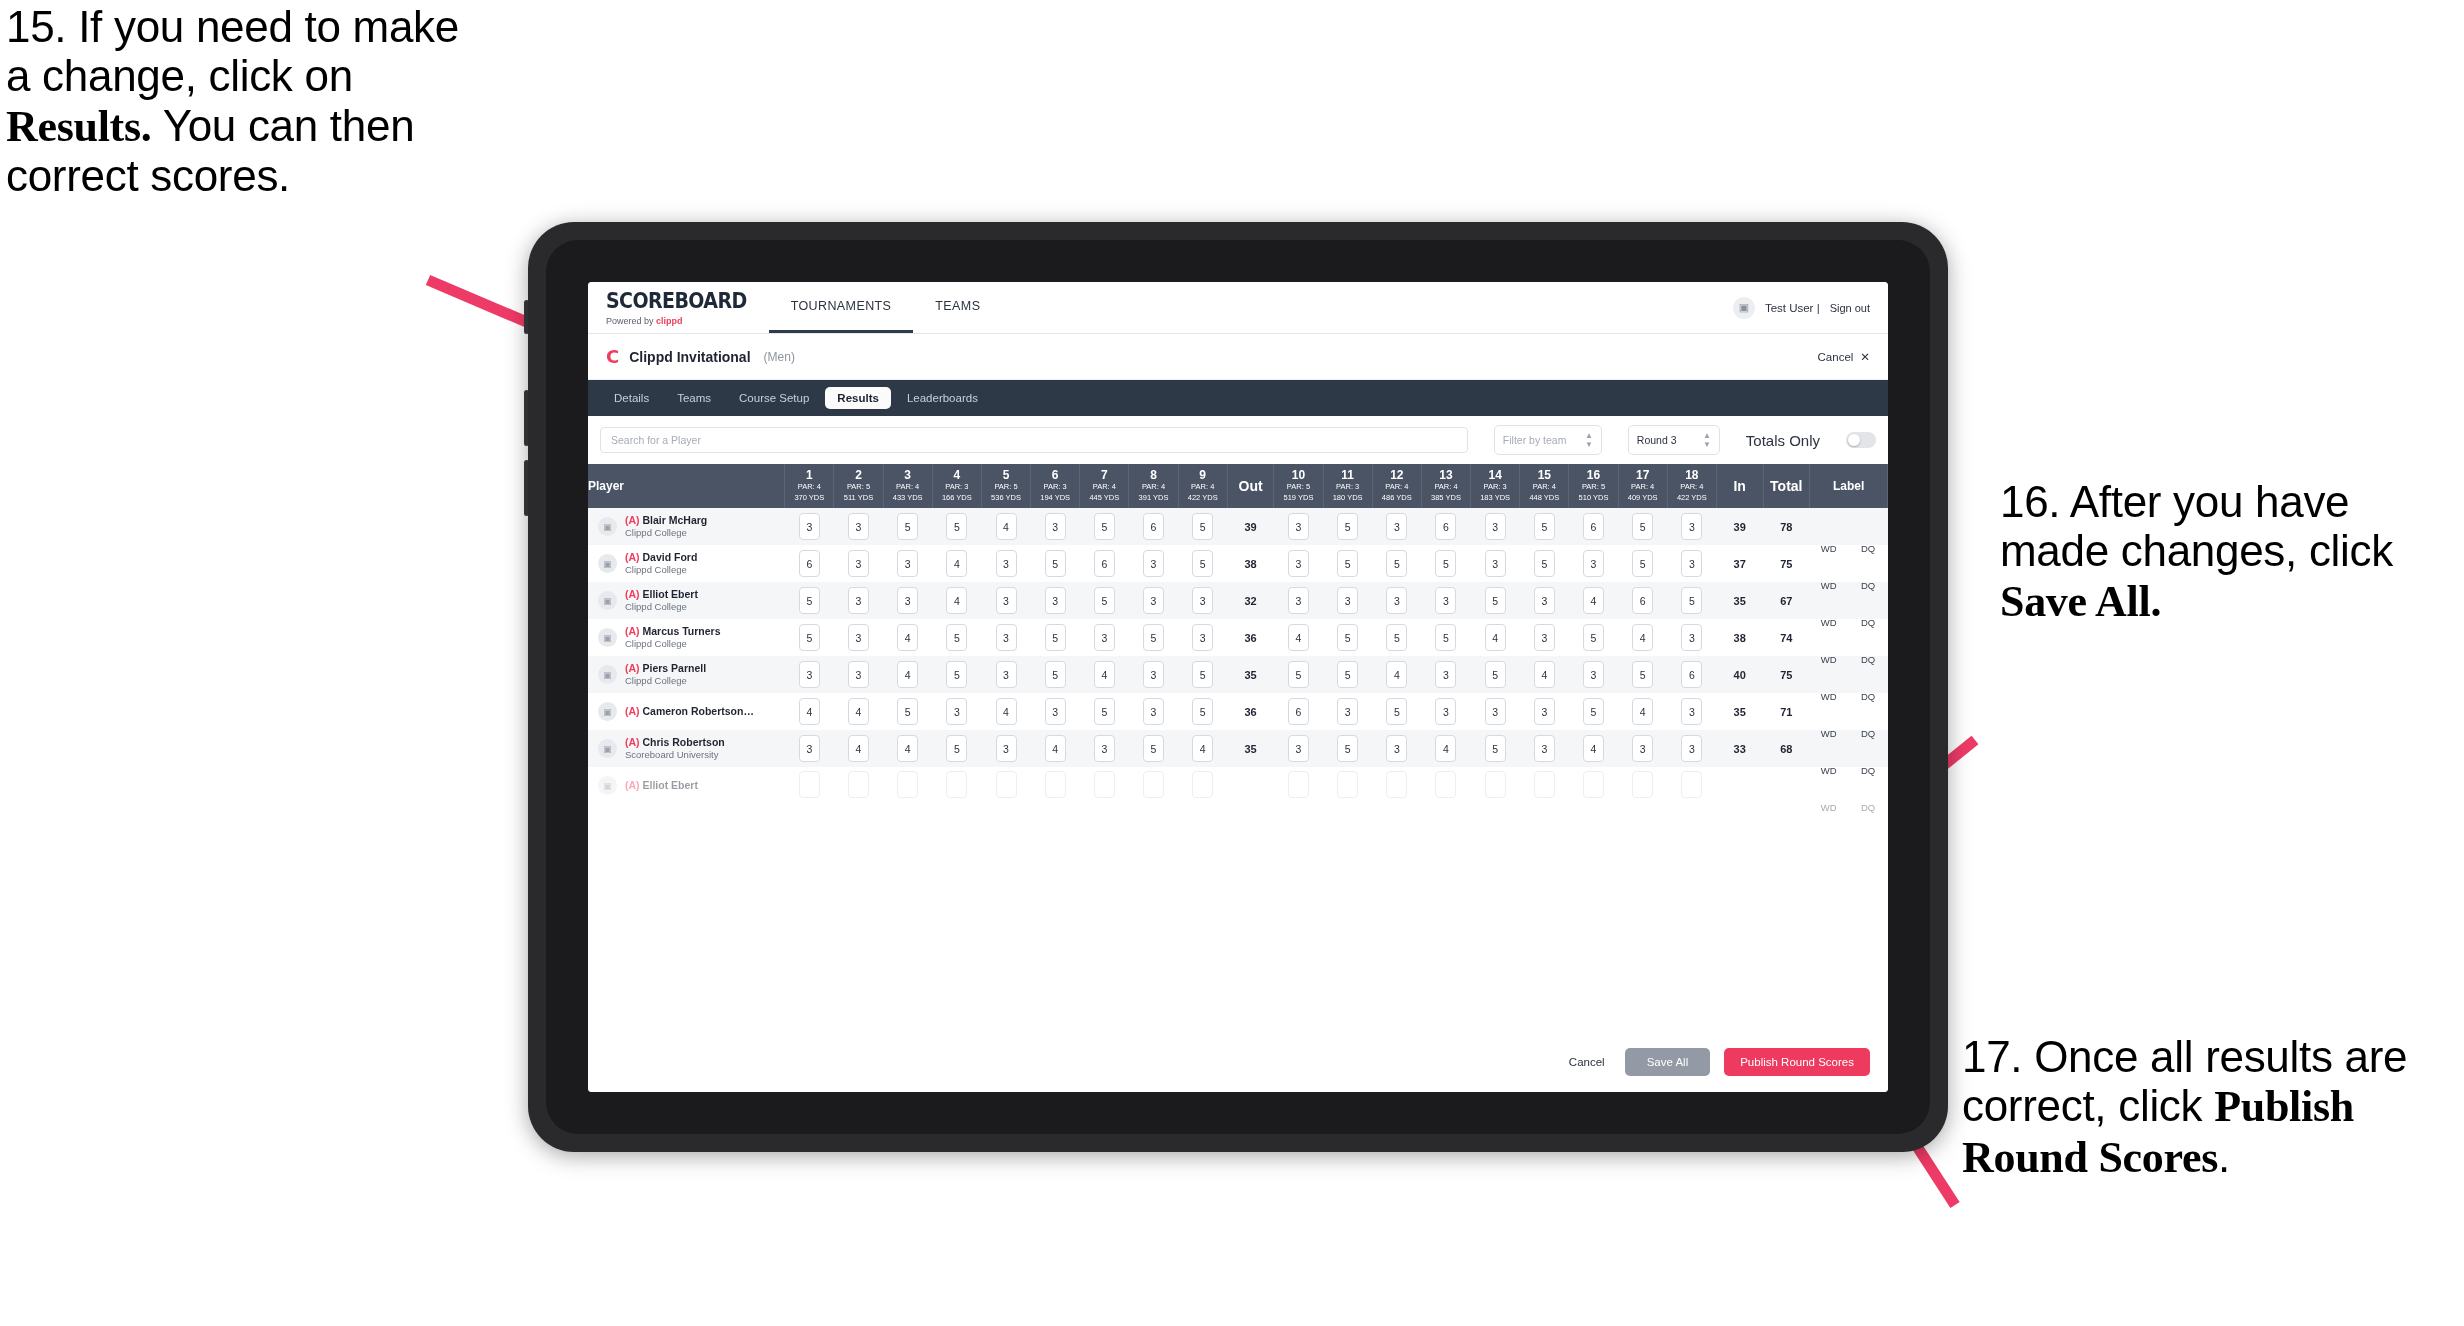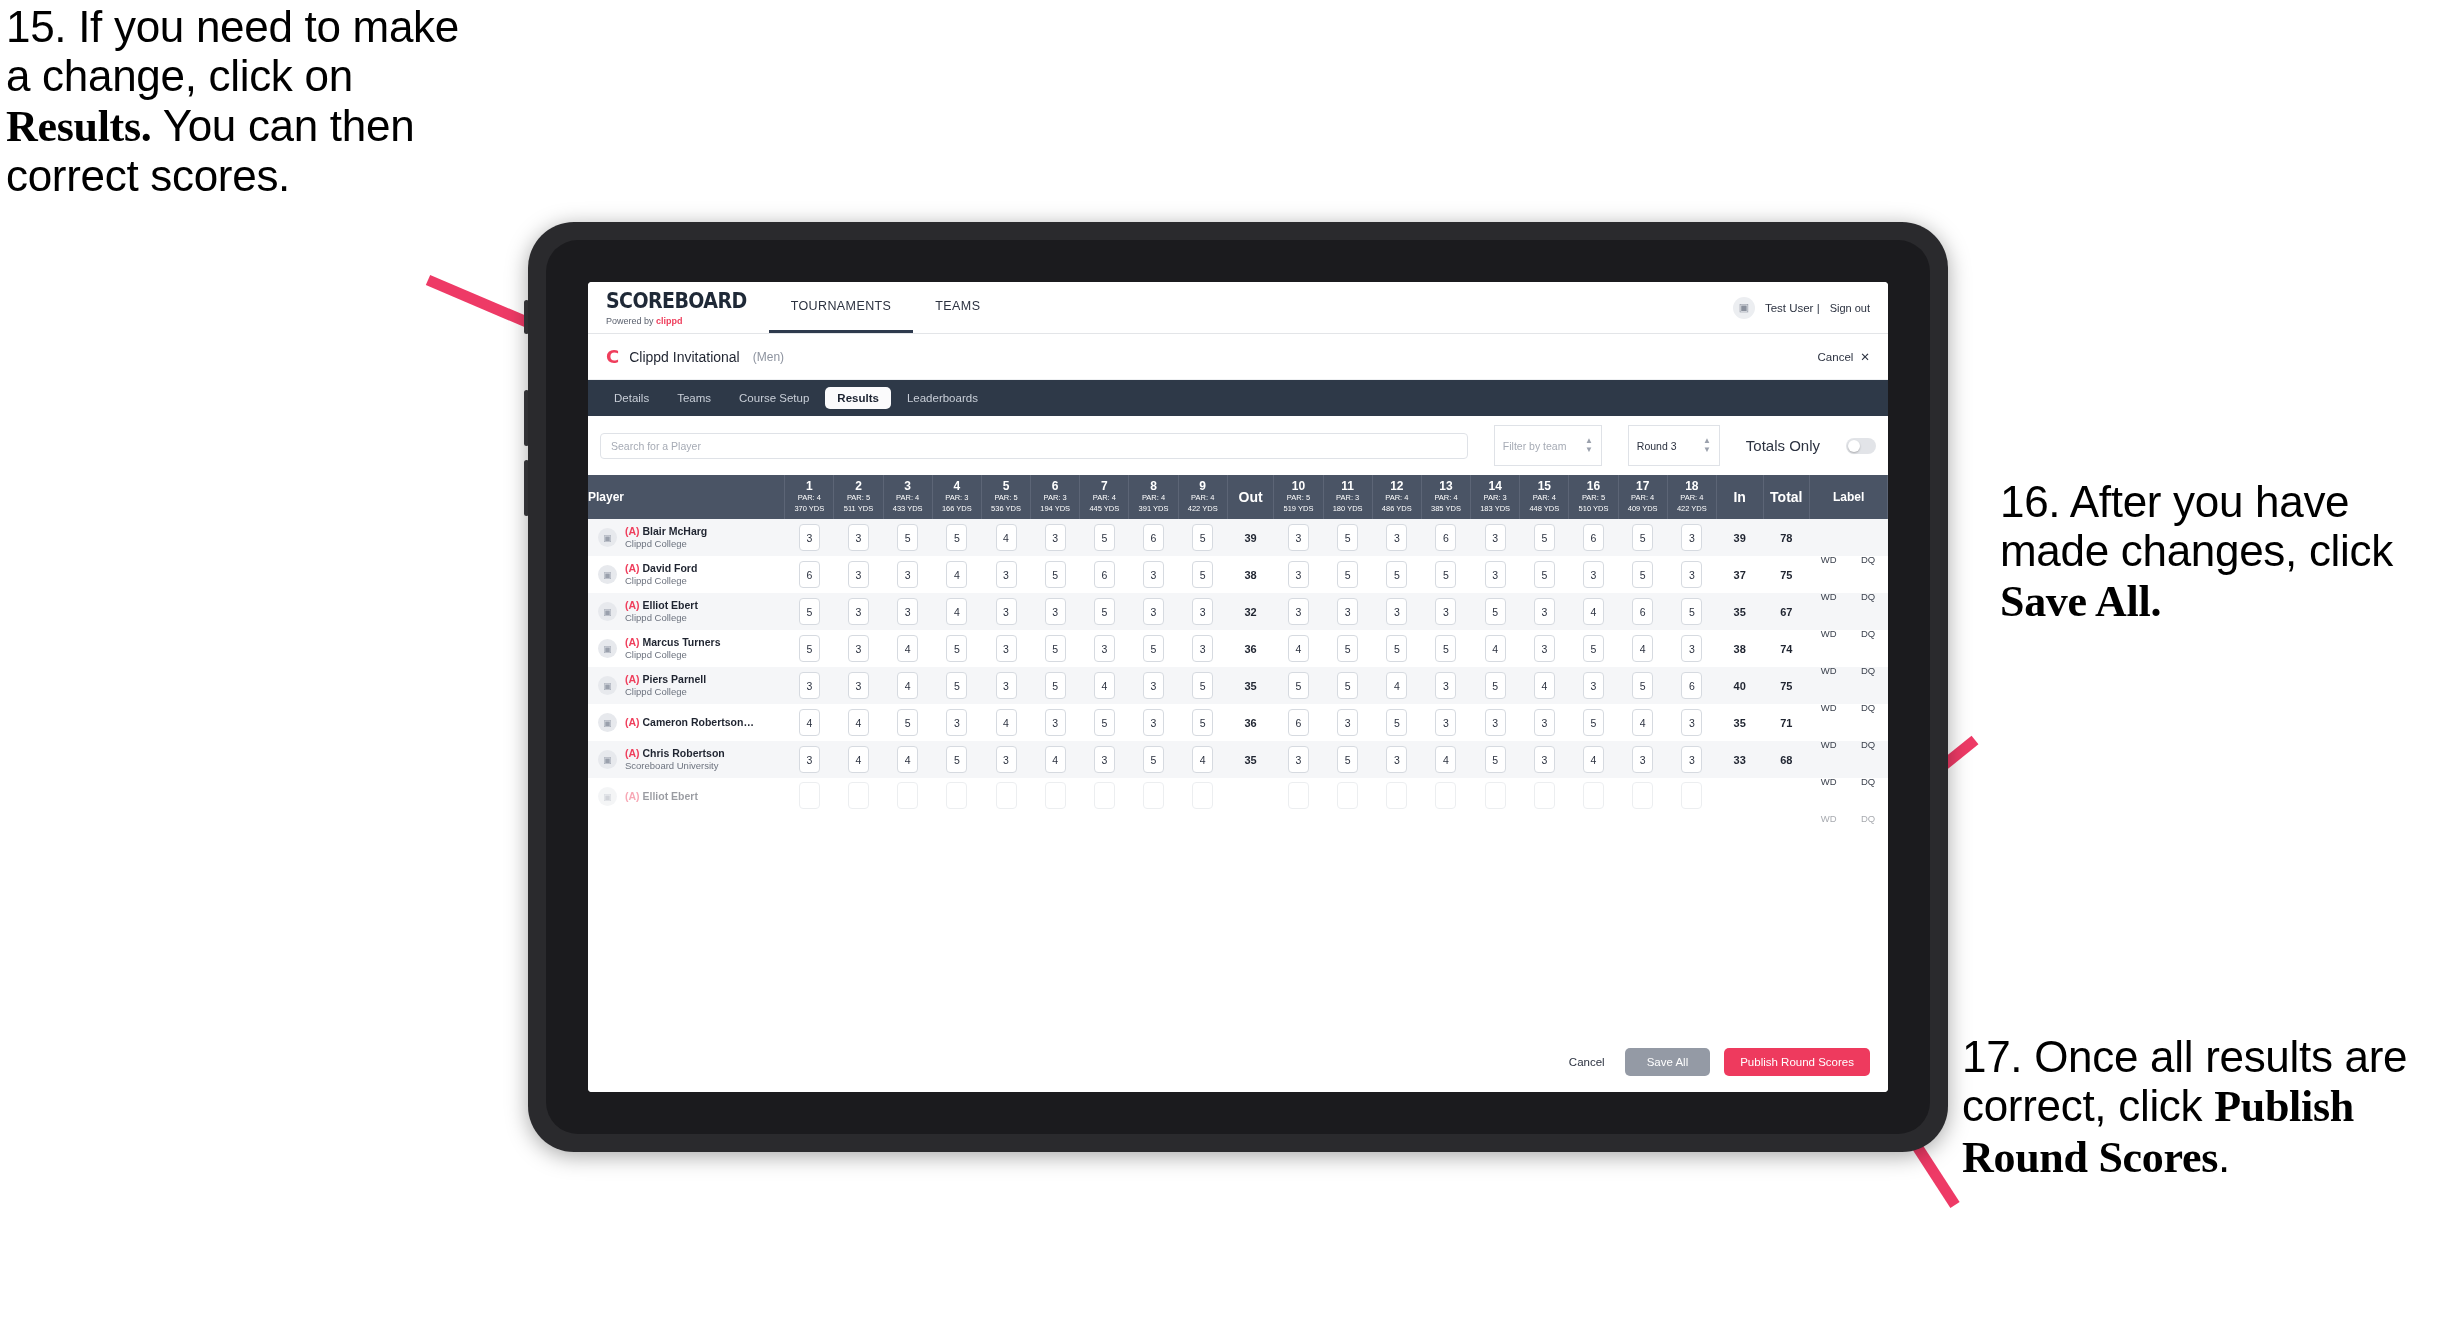--- a/index.html
+++ b/index.html
@@ -111,21 +111,21 @@
   .sign-out { font-size: 11px; color: #2c3240; cursor: pointer; }
 
   
   .titlebar {
     height: 46px; display: flex; align-items: center;
     padding: 0 18px; background: #fff; gap: 10px;
     border-bottom: 1px solid #eef0f2;
     flex: 0 0 auto;
   }
   .logo-c { color: #ef3e5c; font-weight: 700; font-size: 18px; font-family: "DejaVu Sans", sans-serif; }
-  .tourn-name { font-size: 14px; color: #1f2430; font-weight: 400; }
+  .tourn-name { font-size: 14px; color: #1f2430; font-weight: 700; }
   .tourn-cat { font-size: 12px; color: #8d939f; margin-left: 3px; }
   .cancel-x { margin-left: auto; display: flex; align-items: center; gap: 7px; font-size: 11.5px; color: #2c3240; cursor: pointer; }
 
   
   .tabstrip {
     background: #2e3948;
     height: 36px;
     display: flex; align-items: center;
     padding: 12px 14px; gap: 4px;
     flex: 0 0 auto;
@@ -150,21 +150,21 @@
     border-radius: 4px;
     padding: 0 10px;
     font-size: 10.5px;
     color: #5b616e;
     font-family: "Liberation Sans", sans-serif;
     background: #fff;
     outline: none;
   }
   .search-input::placeholder { color: #a6abb5; }
   .select-box {
-    height: 41px; border: 1px solid #dfe2e7; border-radius: 0;
+    height: 30px; border: 1px solid #dfe2e7; border-radius: 5px;
     display: flex; align-items: center; justify-content: space-between;
     padding: 0 8px; gap: 10px; font-size: 10.5px; cursor: pointer; background:#fff;
   }
   .select-box.placeholder span.val { color: #a6abb5; }
   .select-box span.val { color: #2c3240; }
   .chev { color: #9aa0ac; font-size: 8px; line-height: 1; display:flex; flex-direction:column; }
   #filter-team { width: 108px; }
   #round-select { width: 92px; }
   .totals-label { font-size: 15px; color: #2c3240; }
   .toggle {

